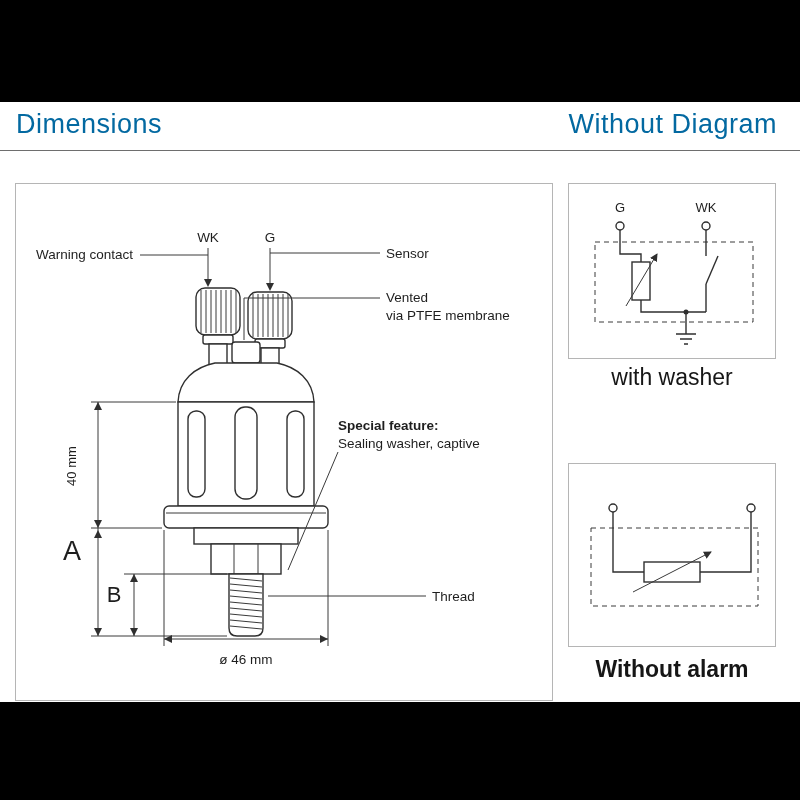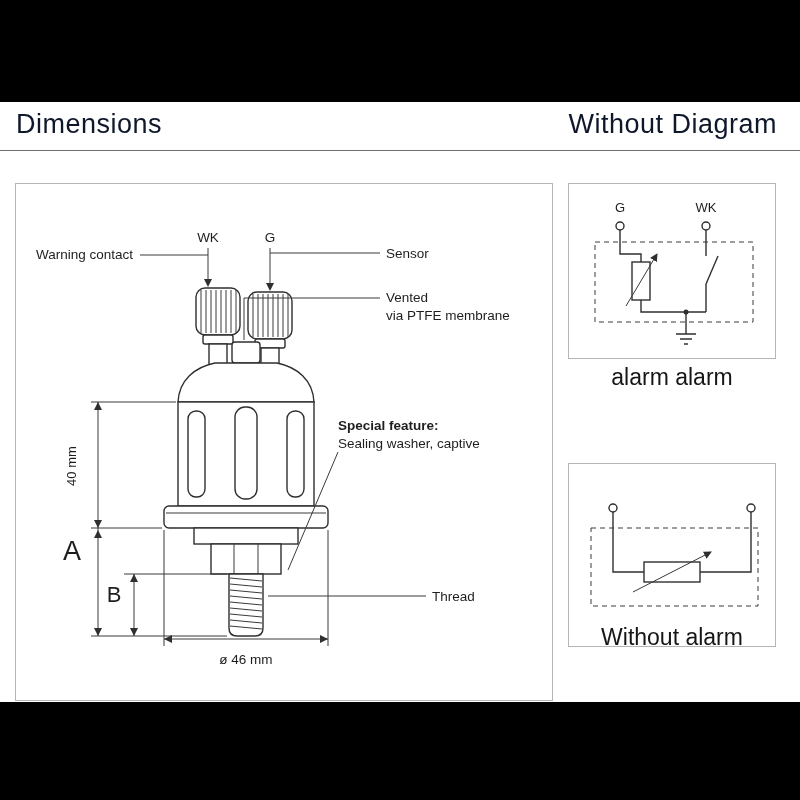--- a/index.html
+++ b/index.html
@@ -3,31 +3,31 @@
 <meta charset="utf-8">
 <style>
   html,body{margin:0;padding:0;}
   body{
     width:800px;height:800px;position:relative;overflow:hidden;
     background:#ffffff;font-family:"Liberation Sans", sans-serif;
   }
   .letterbox{position:absolute;left:0;width:800px;background:#000;}
   #letterbox-top{top:0;height:102px;}
   #letterbox-bottom{top:702px;height:98px;}
-  .header-title{position:absolute;top:109px;font-size:27px;color:#0f172a;letter-spacing:0.5px;}
+  .header-title{position:absolute;top:109px;font-size:27px;color:#0369a1;letter-spacing:0.5px;}
   #header-left{left:16px;}
   #header-right{right:23px;}
   #header-rule{position:absolute;left:0;top:150px;width:800px;height:1px;background:#6e6e6e;}
   .panel{position:absolute;border:1px solid #b5b5b5;background:#fff;box-sizing:border-box;}
   #dims-panel{left:15px;top:183px;width:538px;height:518px;}
   #circ-panel-1{left:568px;top:183px;width:208px;height:176px;}
   #circ-panel-2{left:568px;top:463px;width:208px;height:184px;}
   .caption{position:absolute;left:566px;width:212px;text-align:center;font-size:23px;color:#161616;}
   #caption-with-alarm{top:364px;}
-  #caption-without-alarm{top:624px;}
+  #caption-without-alarm{top:656px;font-weight:bold;}
   svg{display:block;}
   svg text{fill:#1e1e1e;font-family:"Liberation Sans", sans-serif;}
   .ln{stroke:#2f2f2f;fill:none;stroke-width:1.4;}
   .lnw{stroke:#2f2f2f;fill:#ffffff;stroke-width:1.4;}
   .thin{stroke:#3a3a3a;fill:none;stroke-width:1;}
   .arrow{fill:#2f2f2f;stroke:none;}
   .lbl{font-size:13.5px;}
   .lblb{font-size:13.5px;font-weight:bold;}
   .dimtxt{font-size:13px;}
 </style>
@@ -165,21 +165,21 @@
       <path class="ln" d="M137,100 V128"></path>
       <circle class="arrow" cx="117" cy="128" r="2.5"></circle>
       <path class="ln" d="M117,128 V150"></path>
     </g>
     <path class="thin" d="M57,122 L88,70" marker-end="url(#arwB)"></path>
     <g>
       <path class="ln" d="M107,150 H127 M111,155 H123 M115,160 H119"></path>
     </g>
   </svg>
 </div>
-<div class="caption" id="caption-with-alarm">alarm alarm</div>
+<div class="caption" id="caption-with-alarm">with washer</div>
 
 <div class="panel" id="circ-panel-2">
   <svg width="206" height="182" viewBox="0 0 206 182">
     <defs>
       <marker id="arwC" markerWidth="9" markerHeight="9" refX="7" refY="4" orient="auto">
         <path d="M0,0 L8,4 L0,8 z" fill="#2f2f2f"></path>
       </marker>
     </defs>
     <circle class="ln" cx="44" cy="44" r="4"></circle>
     <circle class="ln" cx="182" cy="44" r="4"></circle>

